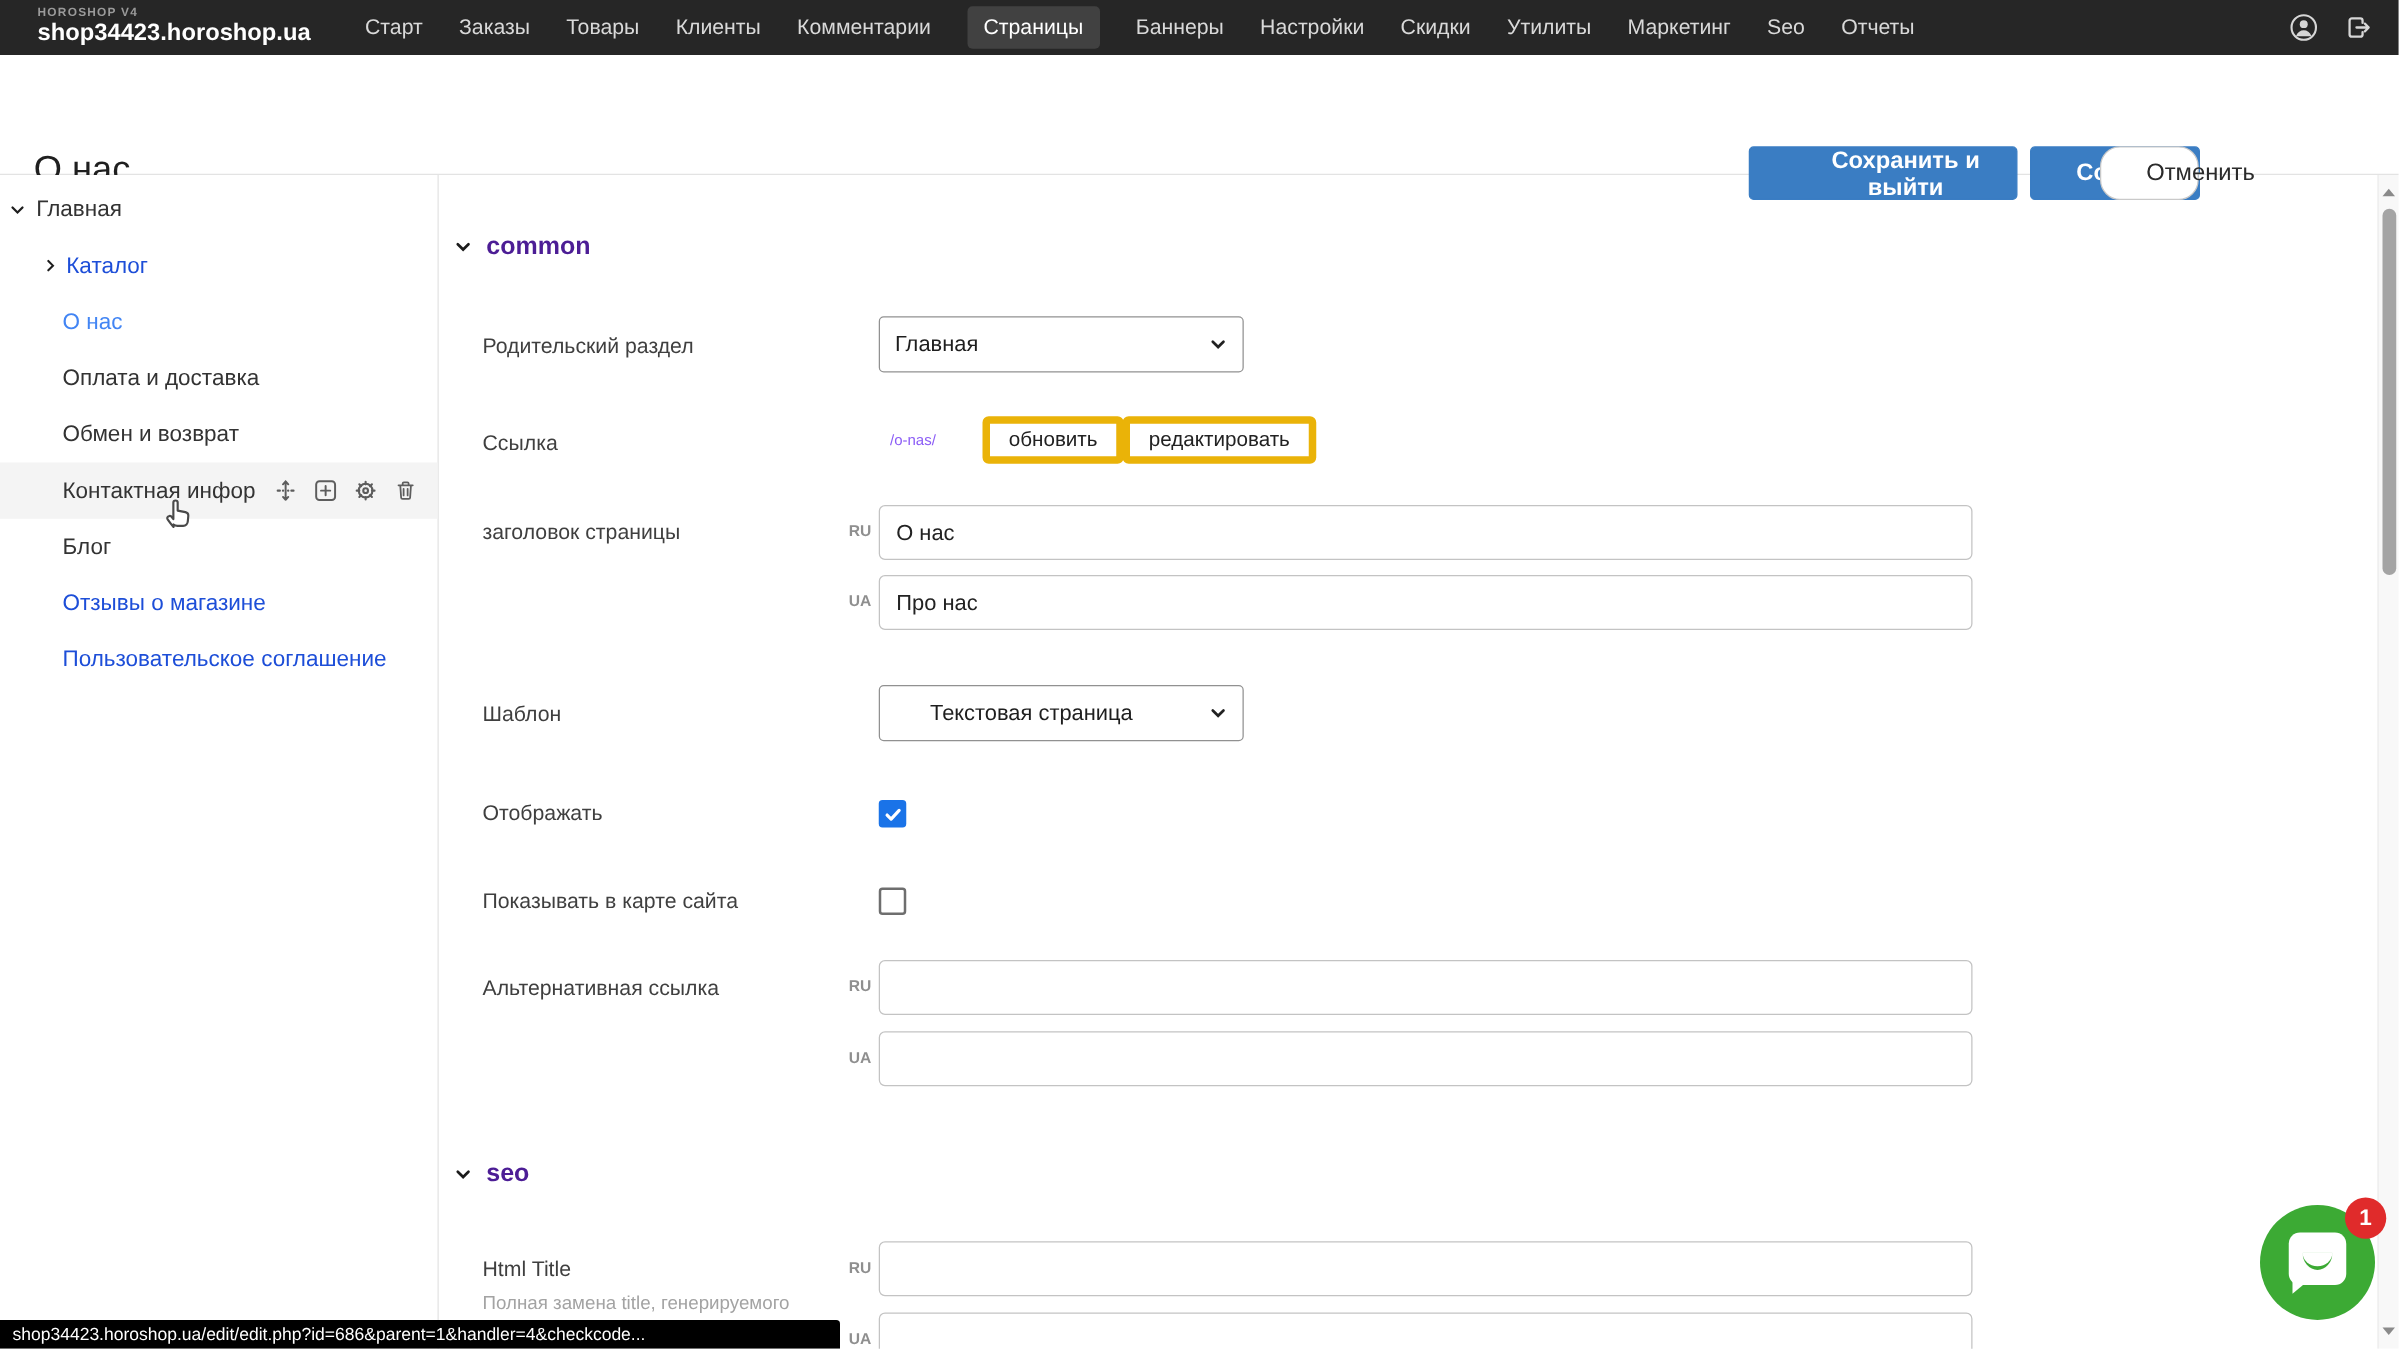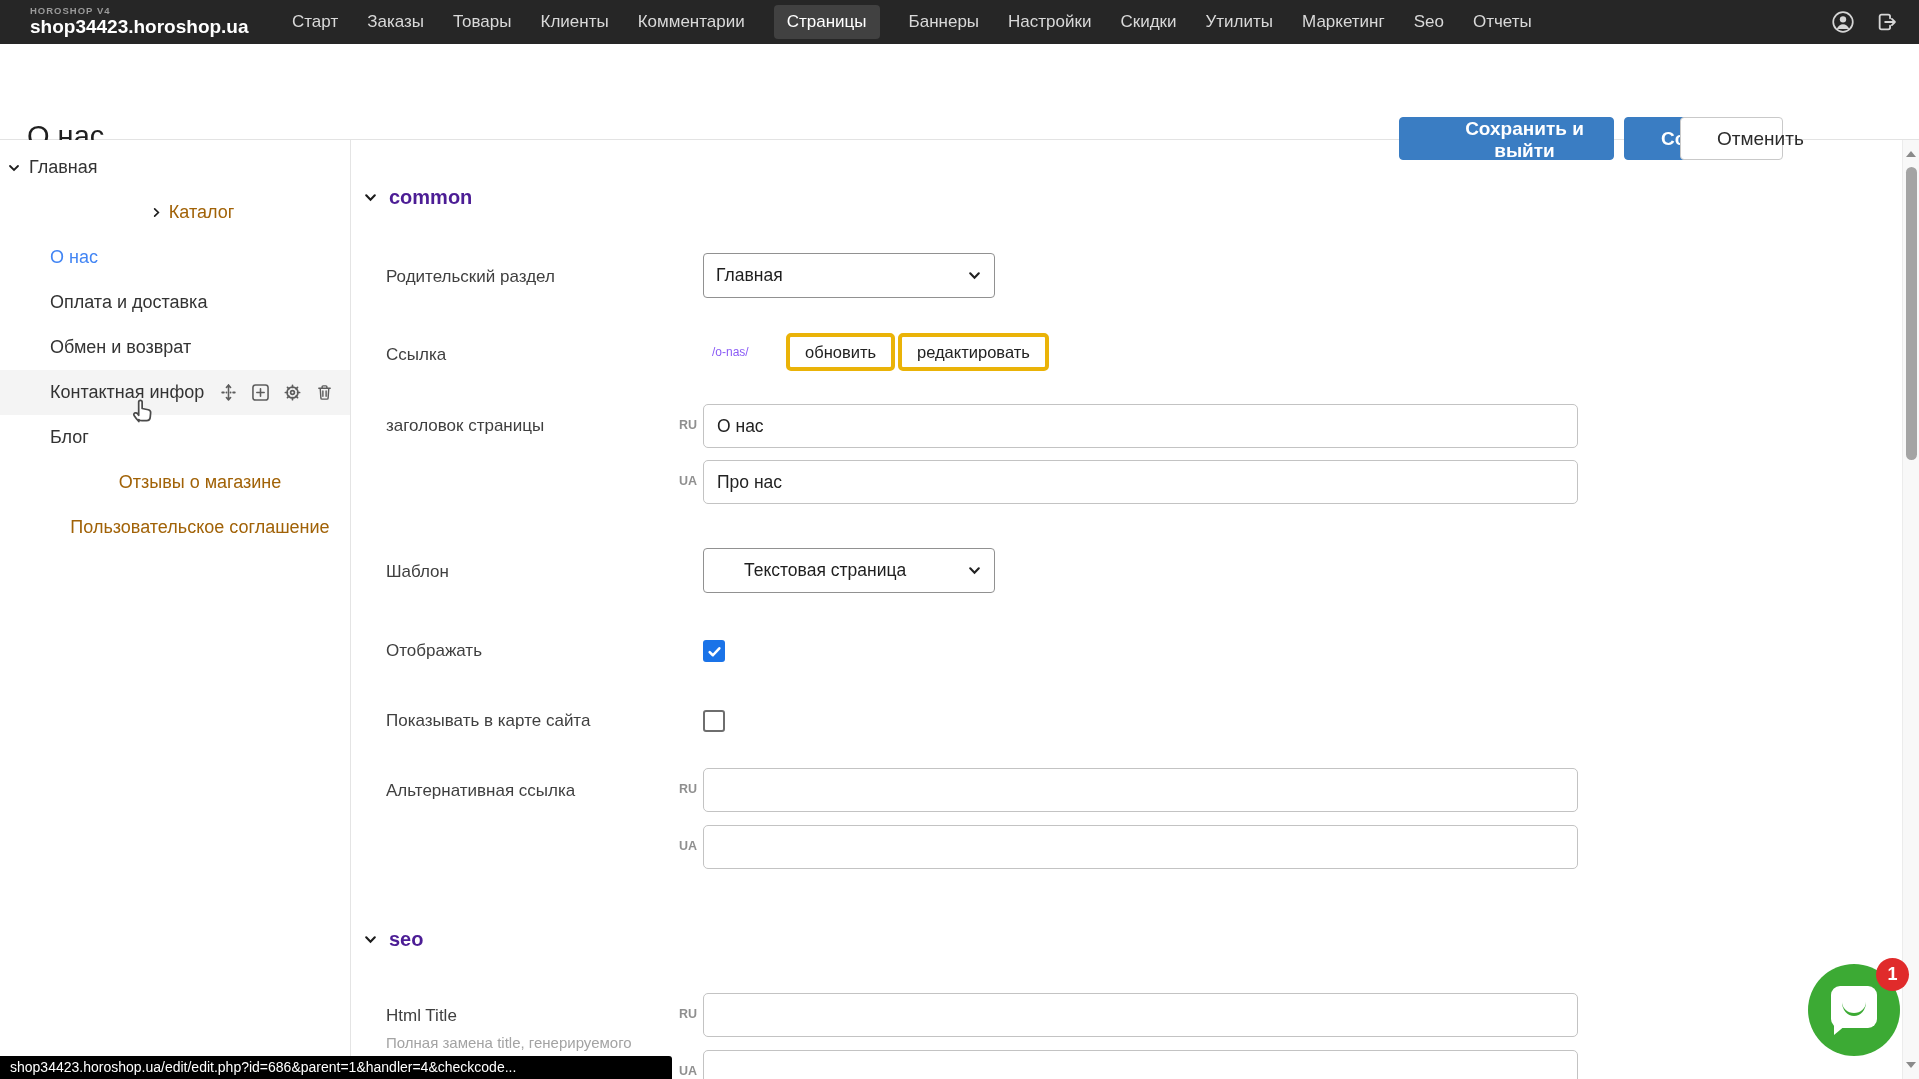--- a/index.html
+++ b/index.html
@@ -24,34 +24,34 @@
   .btn-blue { background:#3a7dc3; border:1px solid #3a7dc3; color:#fff; font-weight:bold; }
   .btn-white { background:#fff; border:1px solid #c9c9c9; color:#2b2b2b; }
 
   
   .sidebar { position:absolute; left:0; top:140px; width:351px; height:939px; background:#fff; border-right:1px solid #e4e4e4; padding-top:5px; }
   .tree-item { height:45px; display:flex; align-items:center; font-size:18px; color:#333; cursor:pointer; white-space:nowrap; }
   .tree-item .chev { flex:0 0 auto; display:flex; align-items:center; }
   .lv0 { padding-left:7px; gap:8px; }
   .lv1c { padding-left:34px; gap:6px; }
   .lv1 { padding-left:50px; }
-  .muted { color:#a16207;justify-content:center; }
+  .muted { color:#1d4ed8; }
   .selected { color:#4285f4; }
   .tree-item.hovered { background:#f4f4f4; }
   .row-icons { display:flex; align-items:center; gap:11px; margin-left:14px; color:#5d5d5d; }
   .row-icons .ico { width:21px; height:21px; display:flex; align-items:center; justify-content:center; cursor:pointer; }
   .hand-cursor { position:absolute; left:128px; top:392px; pointer-events:none; }
 
   
   .sec-head { position:absolute; display:flex; align-items:center; gap:11px; font-size:20px; font-weight:bold; color:#4c1d95; cursor:pointer; }
   .lbl { position:absolute; font-size:17px; color:#3f3f3f; line-height:20px; }
   .hint { position:absolute; font-size:15px; color:#a3a3a3; }
   .txt { position:absolute; height:44px; width:875px; border:1px solid #c3c3c3; border-radius:5px; font-size:17.5px; color:#222; padding:0 13px; background:#fff; outline:none; font-family:inherit; }
   .sel { position:absolute; height:45px; width:292px; border:1px solid #919191; border-radius:4px; background:#fff; display:flex; align-items:center; justify-content:space-between; padding:0 12px; font-size:17.5px; color:#1e1e1e; cursor:pointer; }
-  .btn-sm { position:absolute; height:38px; border:4px solid #eab308; border-radius:5px; background:#fff; font-size:16.5px; color:#222; padding:0 15px; font-family:inherit; cursor:pointer; }
+  .btn-sm { position:absolute; height:38px; border:6px solid #eab308; border-radius:5px; background:#fff; font-size:16.5px; color:#222; padding:0 15px; font-family:inherit; cursor:pointer; }
   .lang { position:absolute; width:26px; text-align:right; font-size:12.5px; font-weight:bold; color:#8f8f8f; }
   .linkpath { position:absolute; font-size:12px; color:#8b5cf6; }
   .cb { position:absolute; width:22px; height:22px; border-radius:3px; cursor:pointer; }
   .cb-on { background:#1a73e8; display:flex; align-items:center; justify-content:center; }
   .cb-off { background:#fff; border:2px solid #6e6e6e; }
 
   
   .scrollbar { position:absolute; right:0; top:140px; width:17px; height:939px; background:#f8f8f8; border-left:1px solid #ececec; }
   .sb-arrow { position:absolute; left:0; width:16px; height:16px; display:flex; align-items:center; justify-content:center; cursor:pointer; }
   .tri-up { width:0; height:0; border-left:5px solid transparent; border-right:5px solid transparent; border-bottom:6px solid #8a8a8a; }
@@ -105,21 +105,21 @@
           <path d="M7.5 9h8M15.5 9 13 6.5M15.5 9 13 11.5"></path>
         </svg>
     </span>
   </div>
 </div>
 
 <div class="pagehead">
   <div class="page-title">О нас</div>
   <button class="btn btn-blue" style="left:1399px; width:215px;">Сохранить и выйти</button>
   <button class="btn btn-blue" style="left:1624px; width:136px;">Сохранить</button>
-  <button class="btn btn-white" style="left:1680px; width:103px;">Отменить</button>
+  <button class="btn btn-white" style="left:1680px; width:79px;border-radius:16px;">Отменить</button>
 </div>
 
 <div class="sidebar">
   <div class="tree-item lv0">
     <span class="chev">
       <svg width="14" height="14" viewBox="0 0 14 14" fill="none" stroke="#1e1e1e" stroke-width="1.8" stroke-linecap="round">
           <path d="M3 5l4 4 4-4"></path>
         </svg>
     </span>
     <span>Главная</span>

